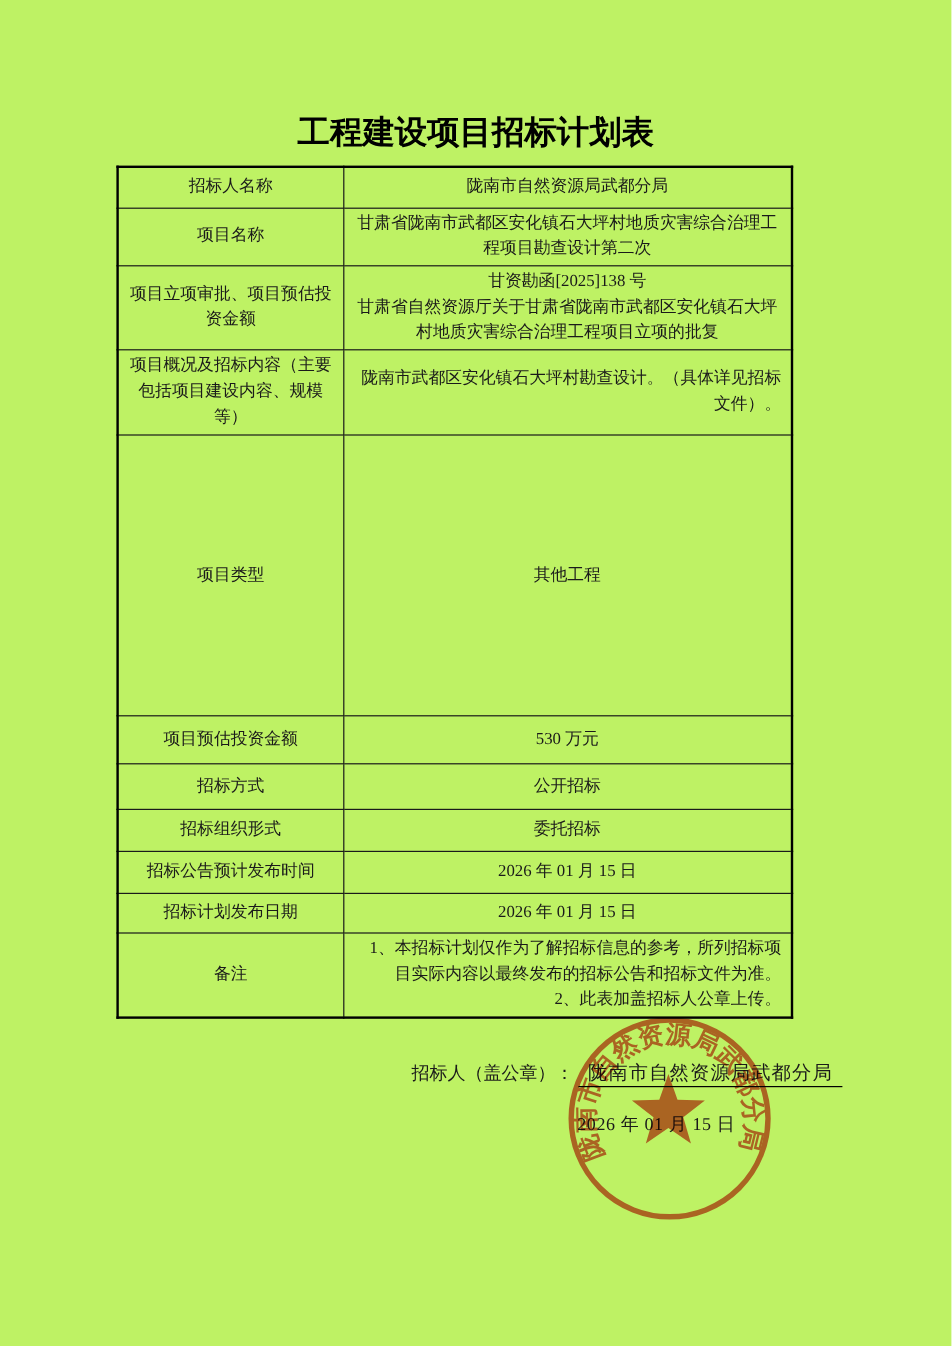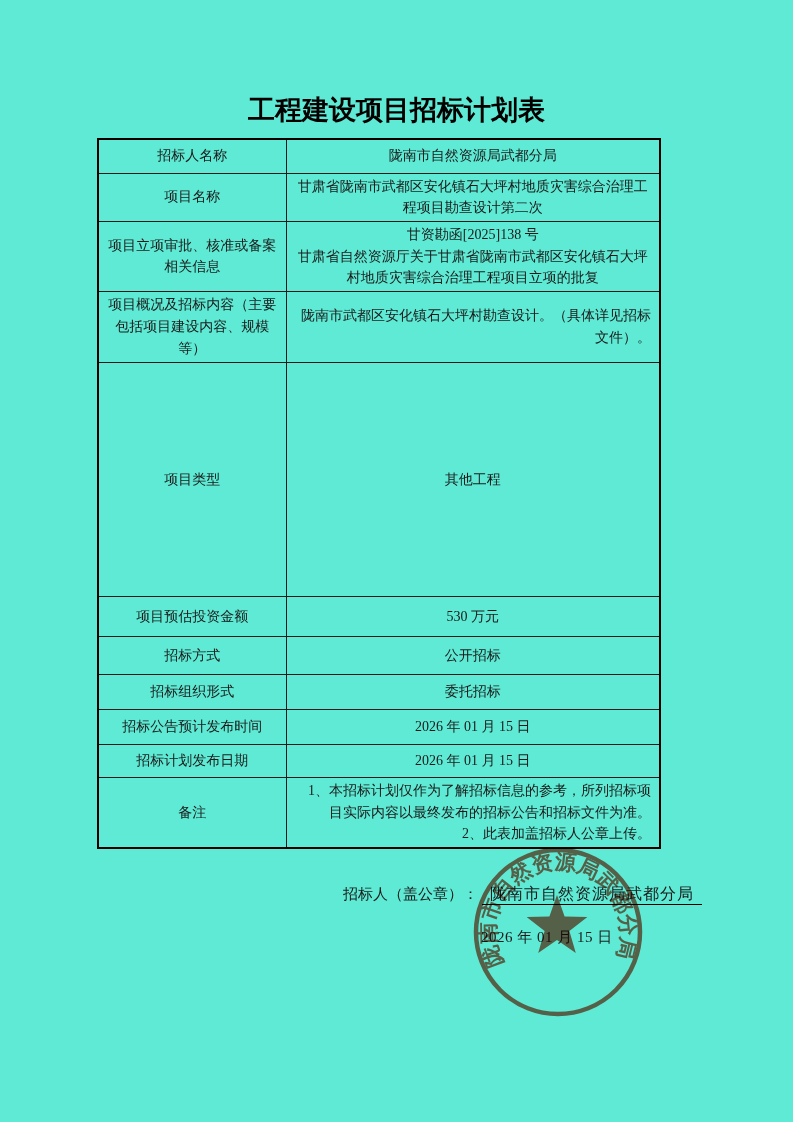--- a/index.html
+++ b/index.html
@@ -2,21 +2,21 @@
 <html style="--seal-color: #e2543f;"><head>
 <meta charset="utf-8">
 <style>
   :root { --seal-color: #e2543f; }
   * { box-sizing: border-box; }
   html,body { margin:0; padding:0; background:#ffffff; }
   .page {
     position: relative;
     width: 793px;
     height: 1122px;
-    background: #5eead4;
+    background: #bef264;
     font-family: "Liberation Serif", "DejaVu Serif", serif;
     color: #1a1a1a;
     overflow: hidden;
   }
   .doc-title {
     position: absolute;
     top: 92px;
     left: 0;
     width: 100%;
     margin: 0;
@@ -110,21 +110,21 @@
     <tbody id="table-body">
         <tr>
           <td class="label-cell">招标人名称</td>
           <td class="value-cell">陇南市自然资源局武都分局</td>
         </tr>
         <tr>
           <td class="label-cell">项目名称</td>
           <td class="value-cell">甘肃省陇南市武都区安化镇石大坪村地质灾害综合治理工程项目勘查设计第二次</td>
         </tr>
         <tr>
-          <td class="label-cell">项目立项审批、核准或备案相关信息</td>
+          <td class="label-cell">项目立项审批、项目预估投资金额</td>
           <td class="value-cell">甘资勘函[2025]138 号
 甘肃省自然资源厅关于甘肃省陇南市武都区安化镇石大坪村地质灾害综合治理工程项目立项的批复</td>
         </tr>
         <tr>
           <td class="label-cell">项目概况及招标内容（主要包括项目建设内容、规模等）</td>
           <td class="value-cell align-left">陇南市武都区安化镇石大坪村勘查设计。（具体详见招标文件）。</td>
         </tr>
         <tr>
           <td class="label-cell">项目类型</td>
           <td class="value-cell">其他工程</td>

